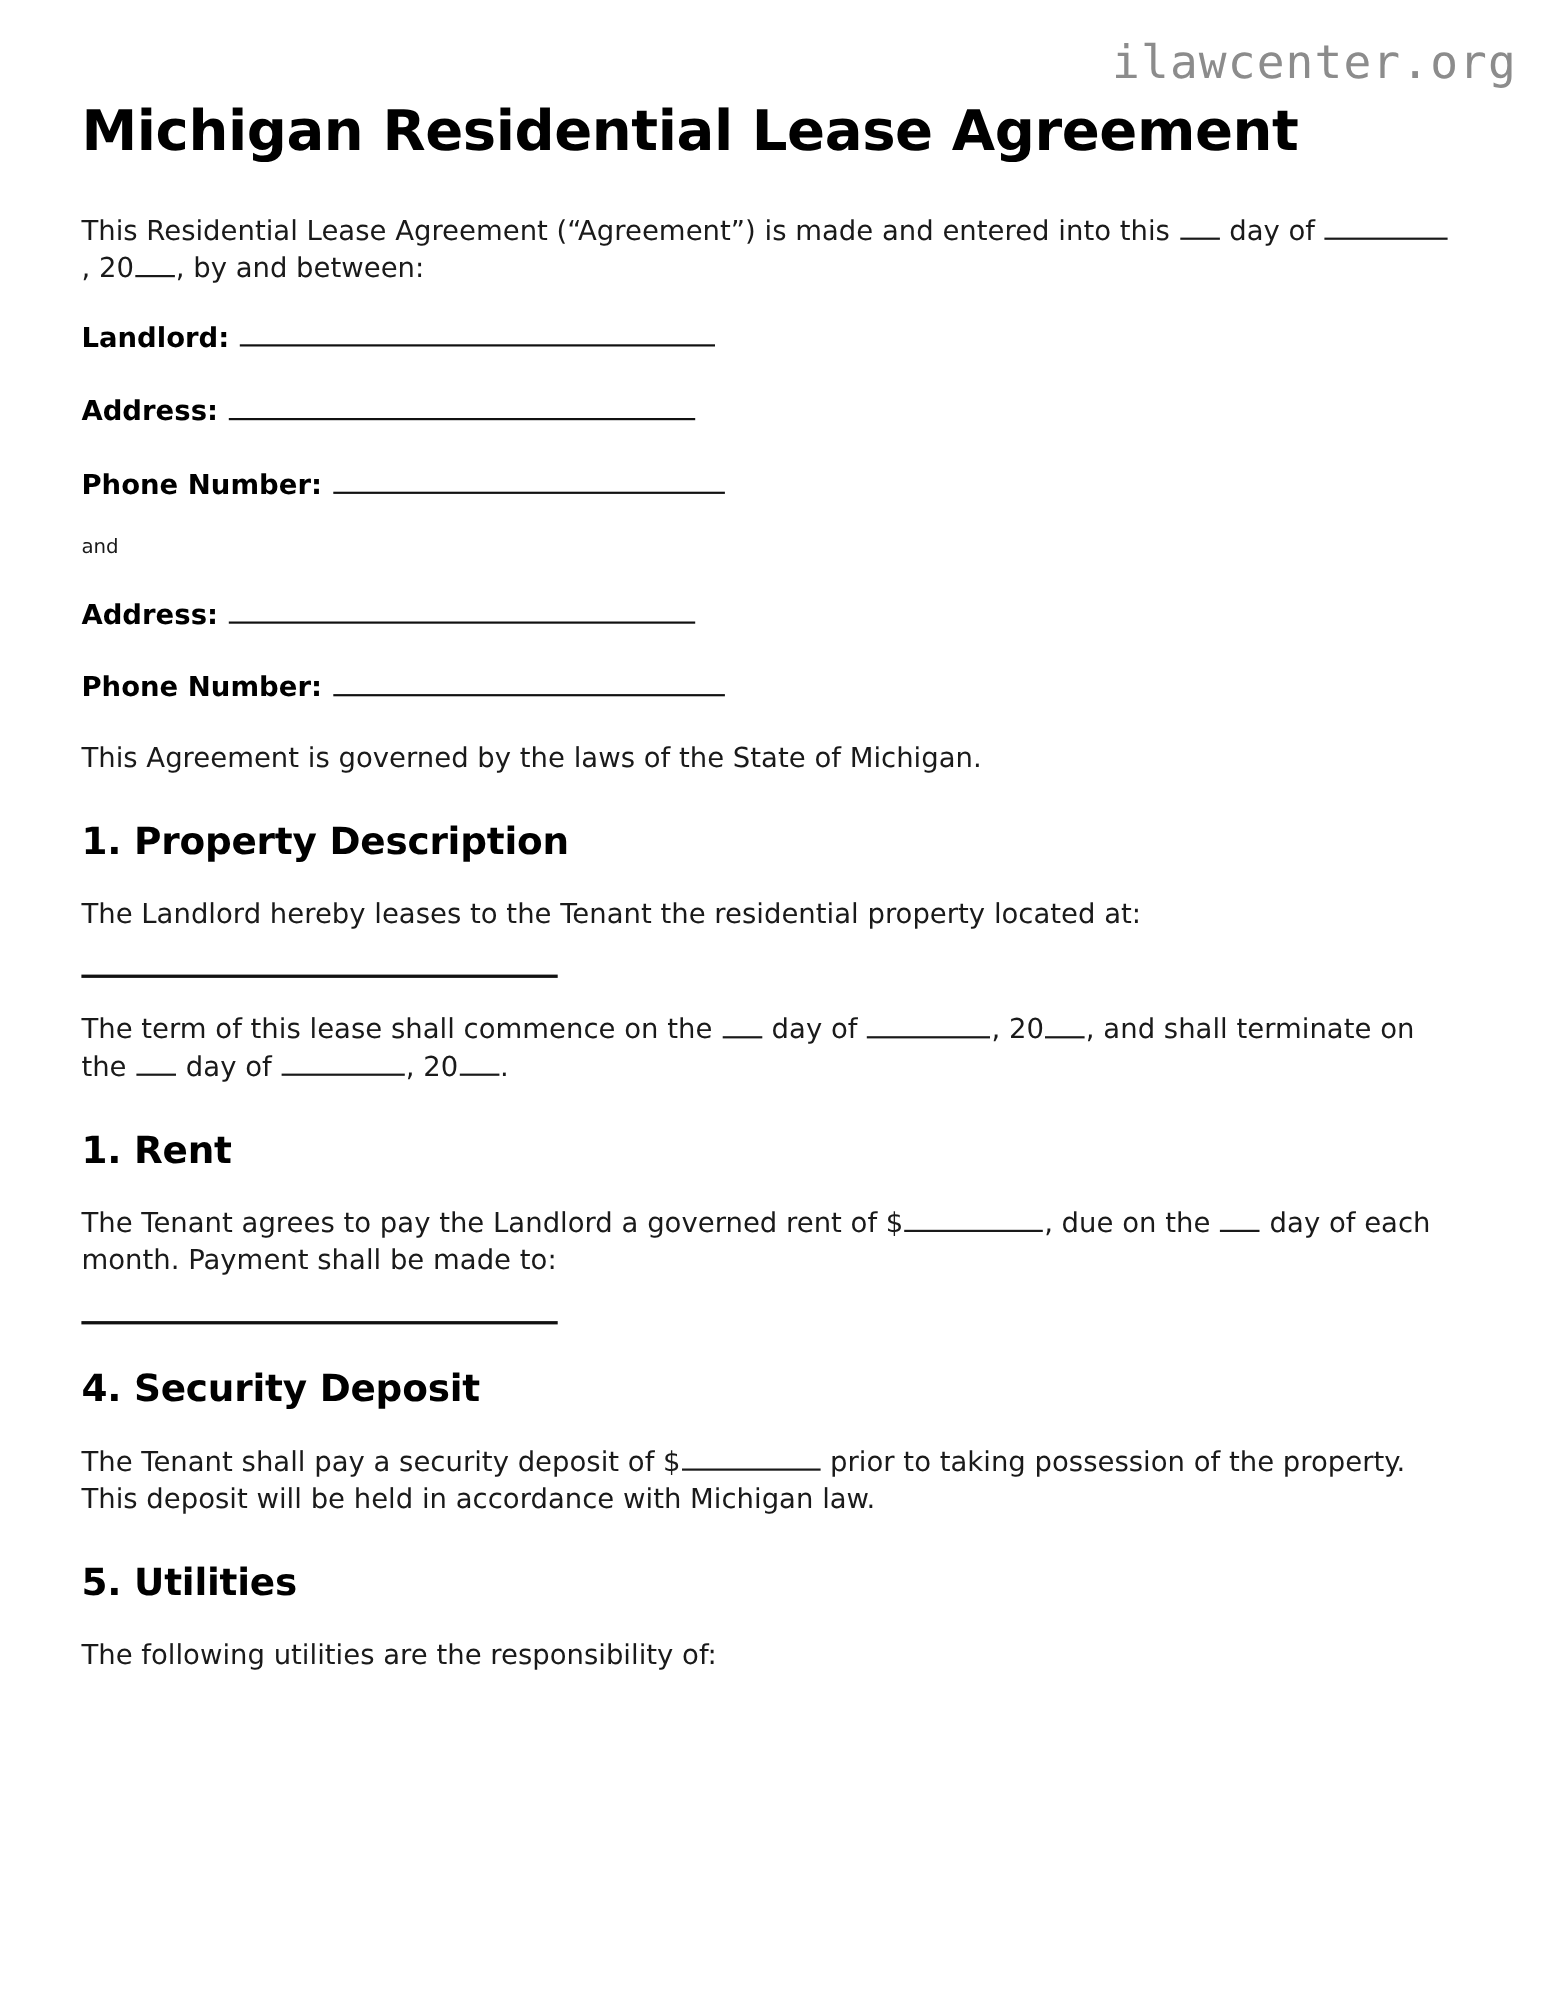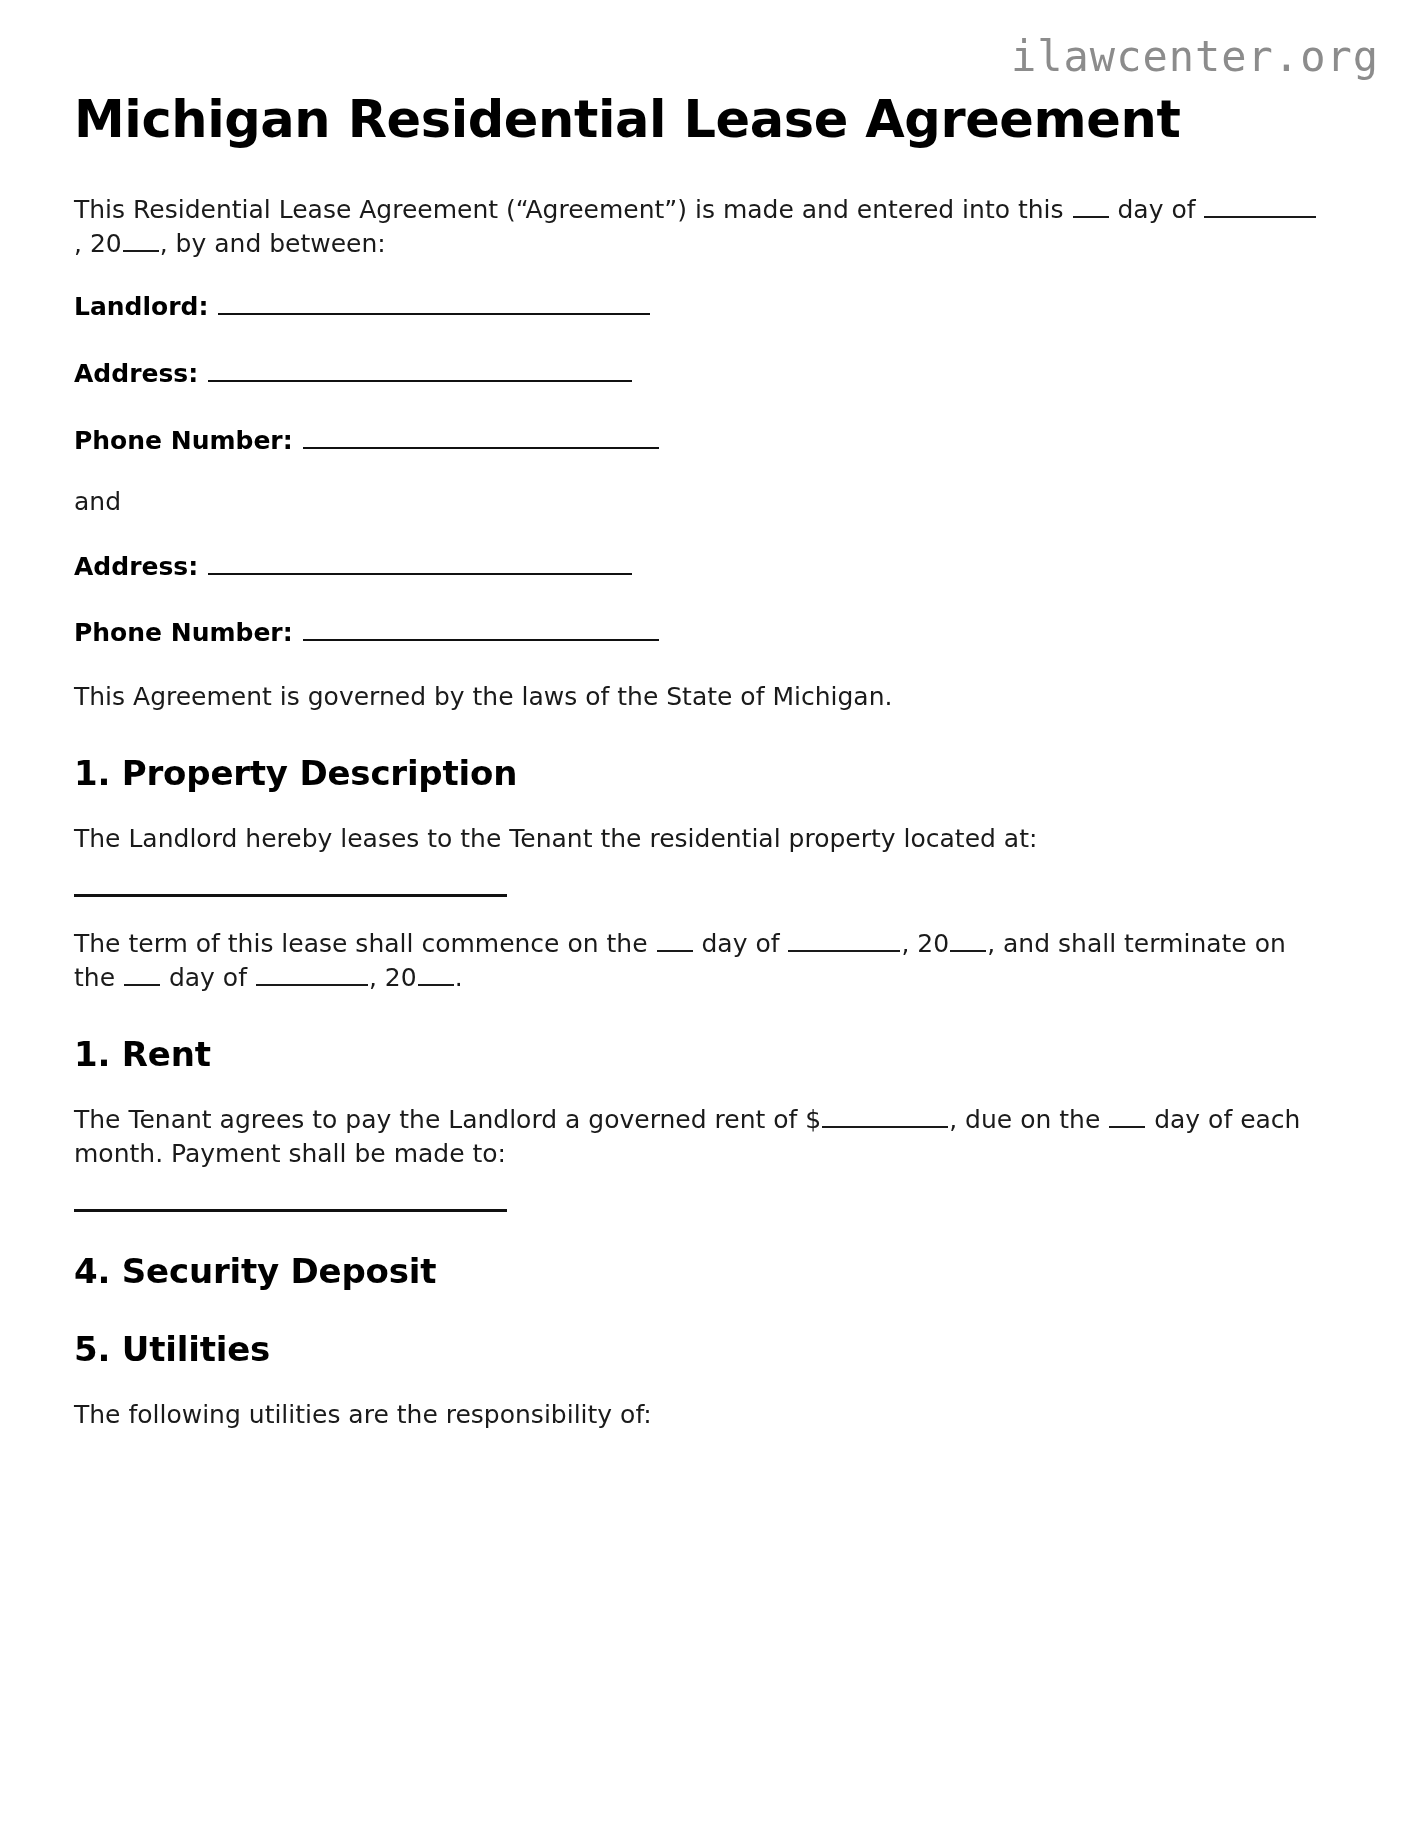--- a/index.html
+++ b/index.html
@@ -85,21 +85,21 @@
     margin-left: 10px;
   }
   .fld-line.w-landlord  { width: 432px; }
   .fld-line.w-address1  { width: 424px; }
   .fld-line.w-phone1    { width: 356px; }
   .fld-line.w-tenant    { width: 424px; }
   .fld-line.w-address2  { width: 424px; }
   .fld-line.w-phone2    { width: 356px; }
 
   .and-line {
-    font-size: 25px;
+    font-size: 18px;
     margin: 0 0 30px 0;
     color: #1a1a1a;
   }
 
   
   h2.section-heading {
     font-size: 34px;
     font-weight: bold;
     margin: 40px 0 30px 0;
     letter-spacing: -0.2px;
@@ -187,19 +187,22 @@
     <h2 class="section-heading">1. Rent</h2>
 
     <p class="body-text">
       <span>The Tenant agrees to pay the Landlord a governed rent of $</span><span class="blank lg"></span><span>, due on the </span><span class="blank sm"></span><span> day of each month. Payment shall be made to:</span>
     </p>
 
     <span class="blank-line"></span>
 
     <h2 class="section-heading">4. Security Deposit</h2>
 
+    <p class="body-text">
+      <span>The Tenant shall pay a security deposit of $</span><span class="blank lg"></span><span> prior to taking possession of the property. This deposit will be held in accordance with Michigan law.</span>
+    </p>
 
     <h2 class="section-heading">5. Utilities</h2>
 
     <p class="body-text">The following utilities are the responsibility of:</p>
 
   </div>
 </div>
 
 </body></html>

